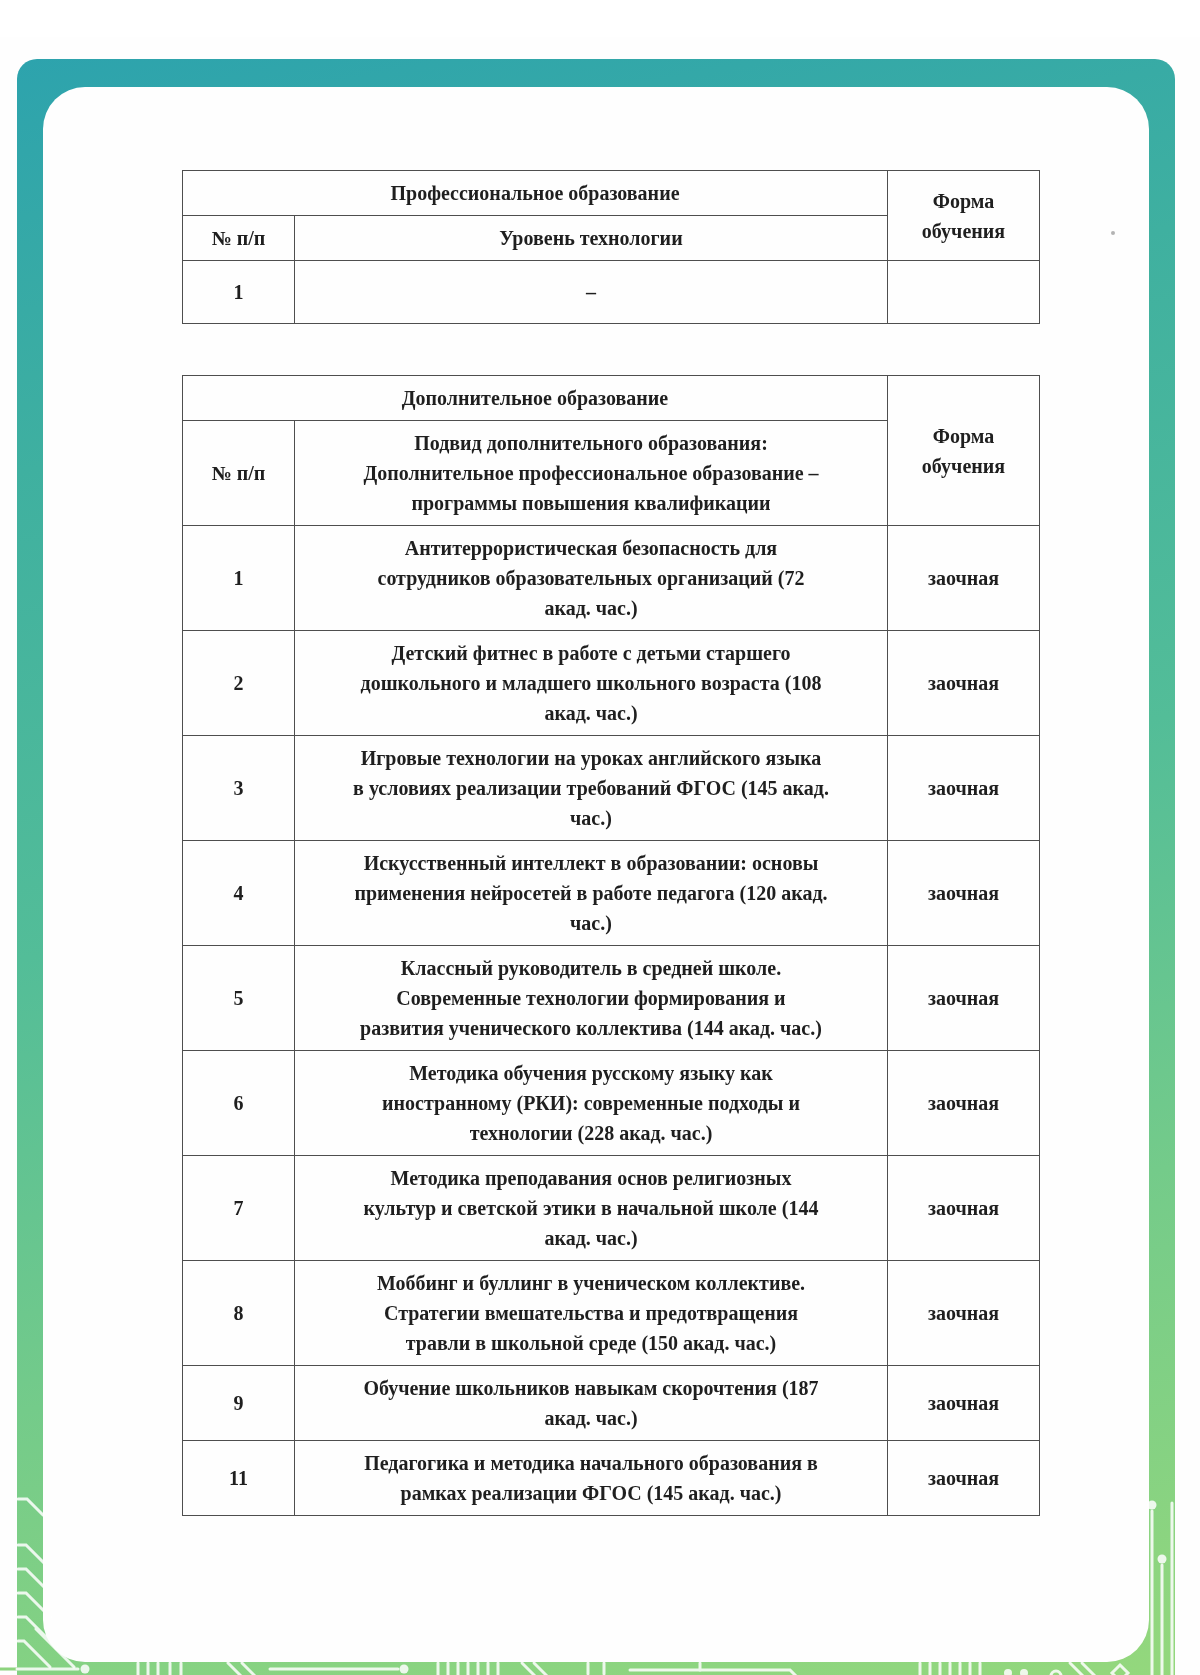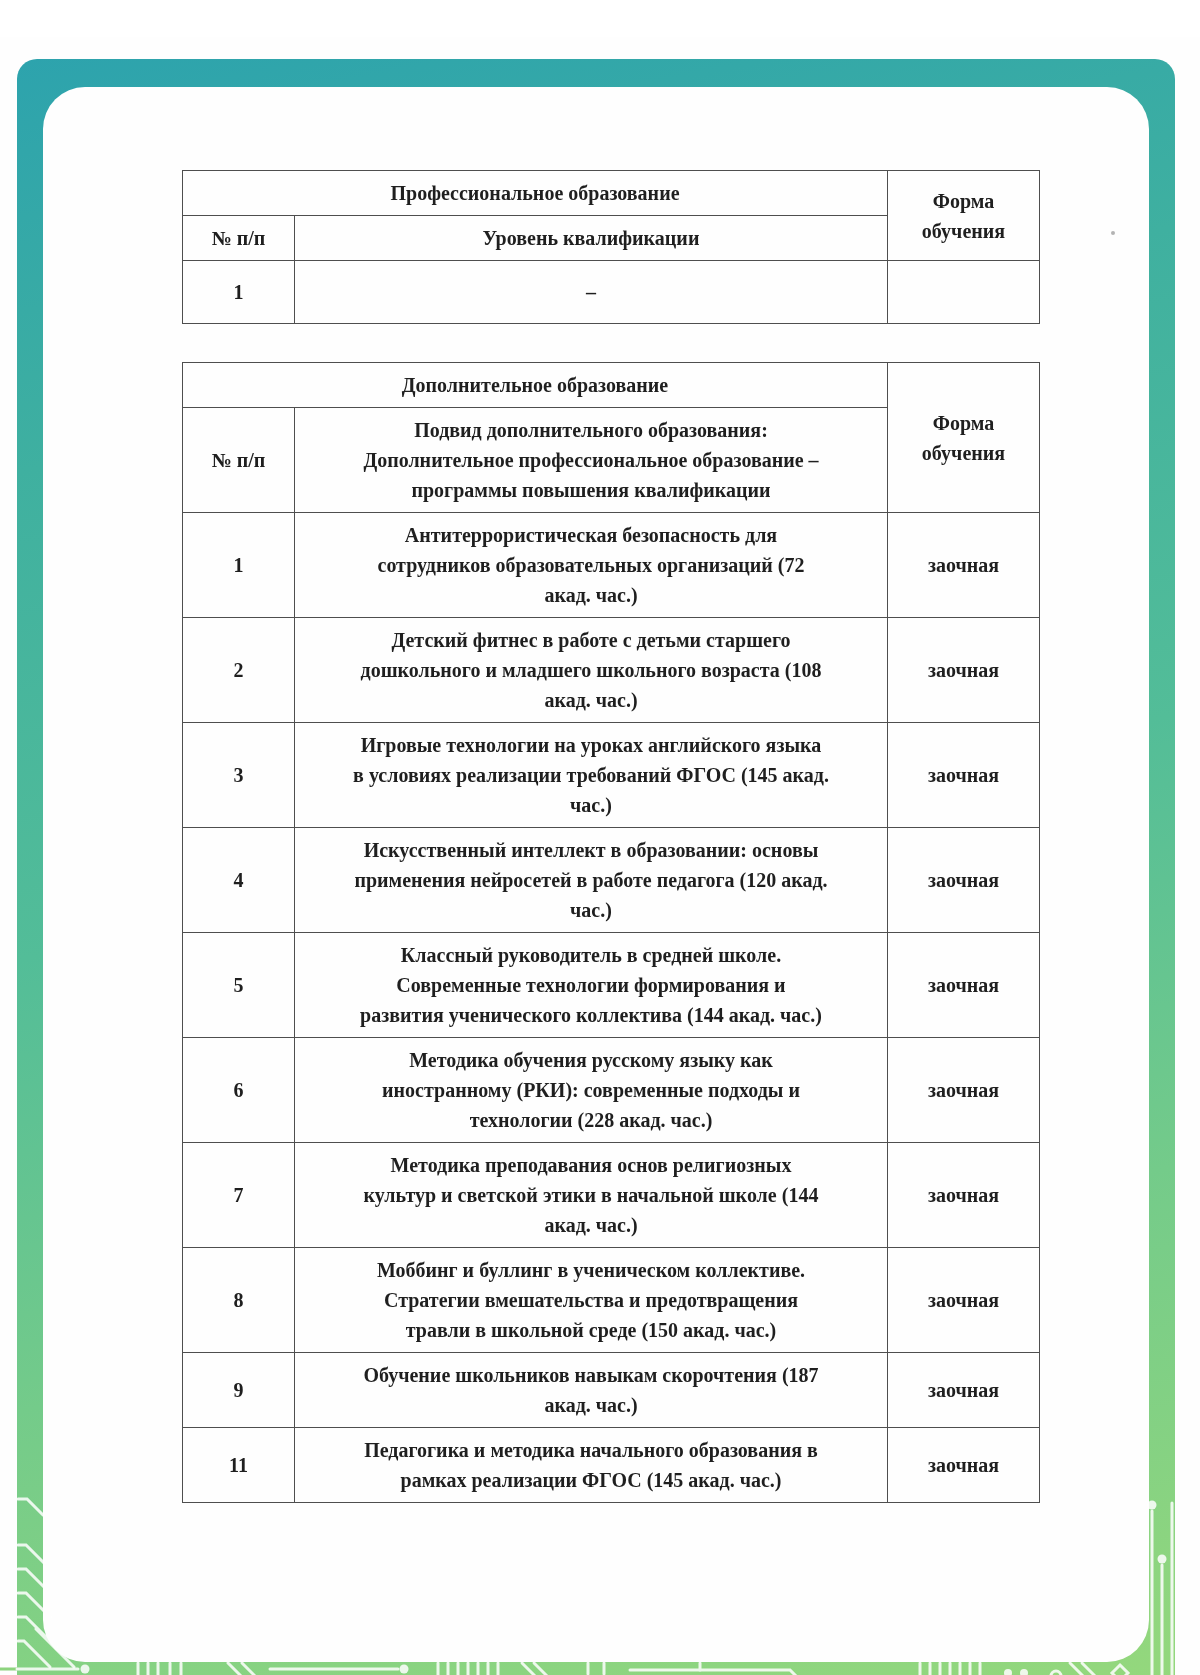--- a/index.html
+++ b/index.html
@@ -22,21 +22,21 @@
   .doc-table{
     position:absolute;border-collapse:collapse;table-layout:fixed;
     color:#1f1f1f;font-weight:bold;
   }
   .doc-table th,.doc-table td{
     border:1px solid #4e4e4e;text-align:center;vertical-align:middle;
     font-size:20px;line-height:30px;font-weight:bold;padding:7px 10px;
     font-family:"Liberation Serif","DejaVu Serif",serif;
   }
   .t1{left:182px;top:133px;width:857px;}
-  .t2{left:182px;top:325px;width:857px;}
+  .t2{left:182px;top:338px;width:857px;}
   .course-cell,.pre-wrap{white-space:pre-line;padding:6px 20px;}
   .t1 .data-row td{height:48px;}
   .num-col{width:112px;}
   .main-col{width:593px;}
   .form-col{width:152px;}
   .speck{
     position:absolute;left:1111px;top:194px;width:4px;height:4px;
     border-radius:50%;background:#8a8a8a;opacity:.65;
   }
 </style>
@@ -143,21 +143,21 @@
         <col class="main-col">
         <col class="form-col">
     </colgroup>
     <thead>
       <tr>
         <th colspan="2">Профессиональное образование</th>
         <th rowspan="2">Форма обучения</th>
       </tr>
       <tr>
         <th>№ п/п</th>
-        <th>Уровень квалификации</th>
+        <th>Уровень технологии</th>
       </tr>
     </thead>
     <tbody>
 
         <tr class="data-row">
           <td>1</td>
           <td class="course-cell">–</td>
           <td></td>
         </tr>
       </tbody>

